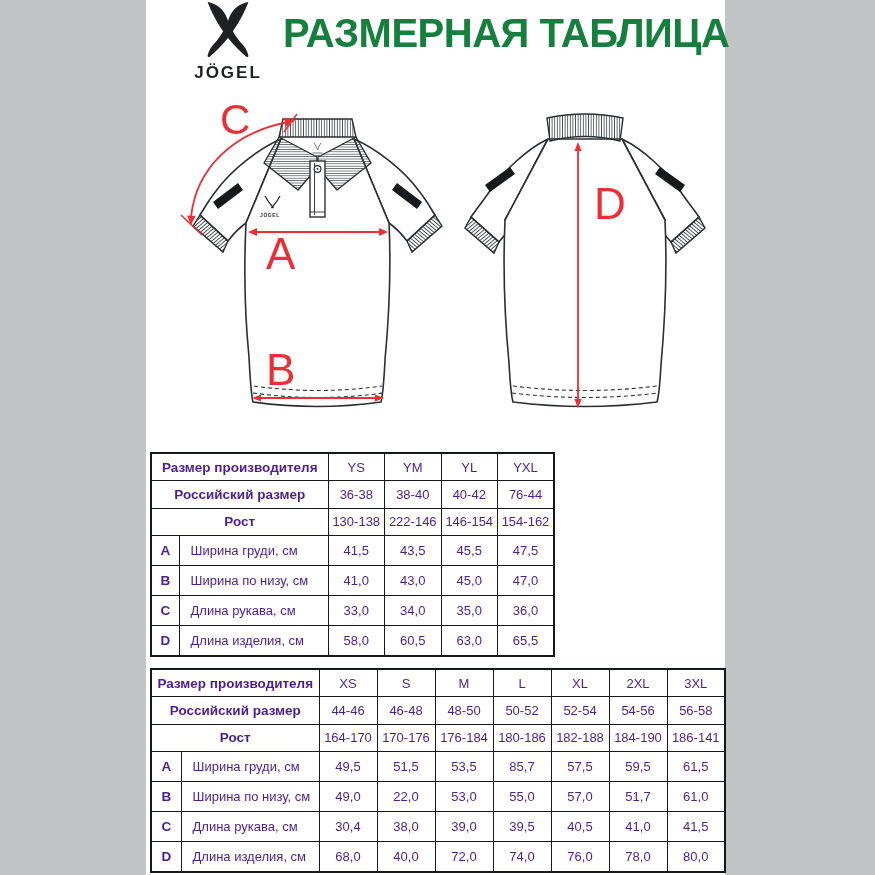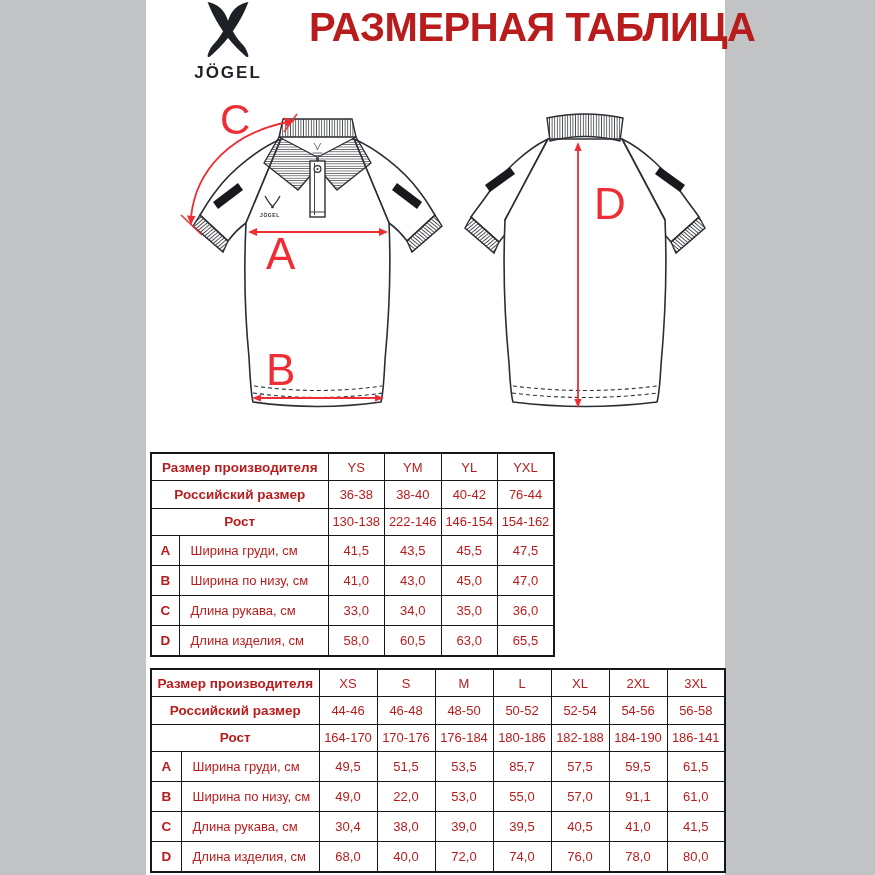--- a/index.html
+++ b/index.html
@@ -1,28 +1,28 @@
 <!DOCTYPE html>
 <html><head>
 <meta charset="utf-8">
 <style>
   html,body{margin:0;padding:0;background:#c2c3c5;font-family:"Liberation Sans",sans-serif;}
   .canvas{position:relative;width:875px;height:875px;background:#c2c3c5;overflow:hidden;}
   .sheet{position:absolute;left:146px;top:0;width:579px;height:875px;background:#ffffff;}
 
   .logo{position:absolute;left:18px;top:2px;width:128px;text-align:center;}
   .logo .wordmark{display:block;margin-top:1px;font-size:17px;font-weight:700;letter-spacing:2px;color:#1d2126;}
-  .page-title{position:absolute;left:137px;top:5px;width:440px;font-size:40px;font-weight:700;color:#b91c1c;letter-spacing:-0.5px;white-space:nowrap;margin-left:26px;}
+  .page-title{position:absolute;left:137px;top:11px;width:440px;font-size:40px;font-weight:700;color:#15803d;letter-spacing:-0.5px;white-space:nowrap;}
 
   .shirt{position:absolute;overflow:visible;}
   .shirt.front{left:34px;top:105px;width:280px;height:320px;}
   .shirt.back{left:319px;top:105px;width:240px;height:320px;}
 
   table.size-table{position:absolute;border-collapse:collapse;table-layout:fixed;background:#fff;
-    border:2.5px solid #14171b;color:#b91c1c;}
+    border:2.5px solid #14171b;color:#4c1d95;}
   table.t1{left:4px;top:452px;width:403px;}
   table.t2{left:4px;top:668px;width:574px;}
   .size-table td{border:1.6px solid #14171b;padding:0;vertical-align:middle;}
   .size-table tr.hr{height:27.5px;}
   .size-table tr.mr{height:30px;}
   .h-label{font-weight:700;font-size:13.5px;text-align:center;}
   .m-letter{font-weight:700;font-size:13.5px;text-align:center;}
   .m-label{font-size:13px;text-align:left;padding-left:11px !important;margin-left:42px;}
   .val{font-size:13px;text-align:center;font-weight:400;}
 </style>
@@ -265,21 +265,21 @@
         <td class="val">61,5</td>
       </tr>
       <tr class="mr">
         <td class="m-letter">B</td>
         <td class="m-label">Ширина по низу, см</td>
         <td class="val">49,0</td>
         <td class="val">22,0</td>
         <td class="val">53,0</td>
         <td class="val">55,0</td>
         <td class="val">57,0</td>
-        <td class="val">91,1</td>
+        <td class="val">51,7</td>
         <td class="val">61,0</td>
       </tr>
       <tr class="mr">
         <td class="m-letter">C</td>
         <td class="m-label">Длина рукава, см</td>
         <td class="val">30,4</td>
         <td class="val">38,0</td>
         <td class="val">39,0</td>
         <td class="val">39,5</td>
         <td class="val">40,5</td>

